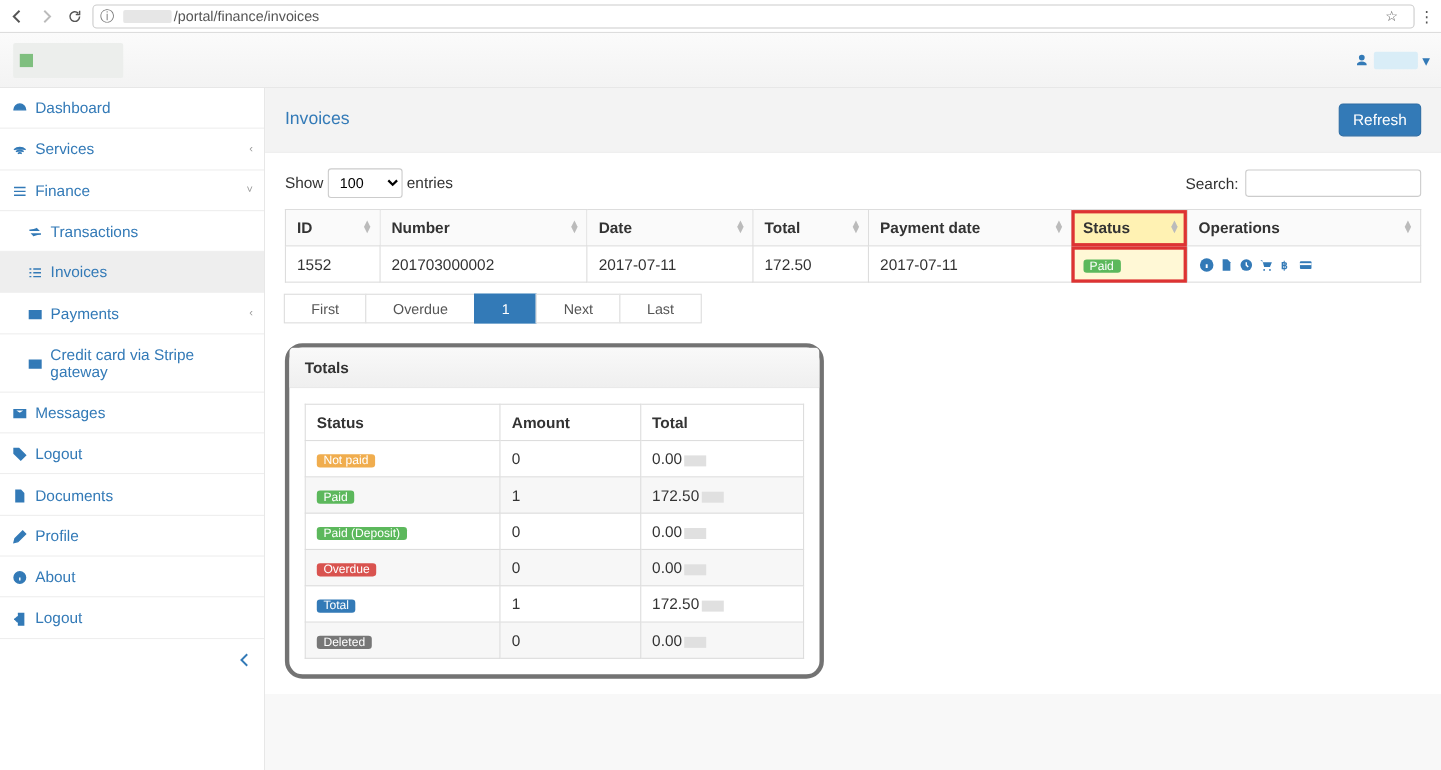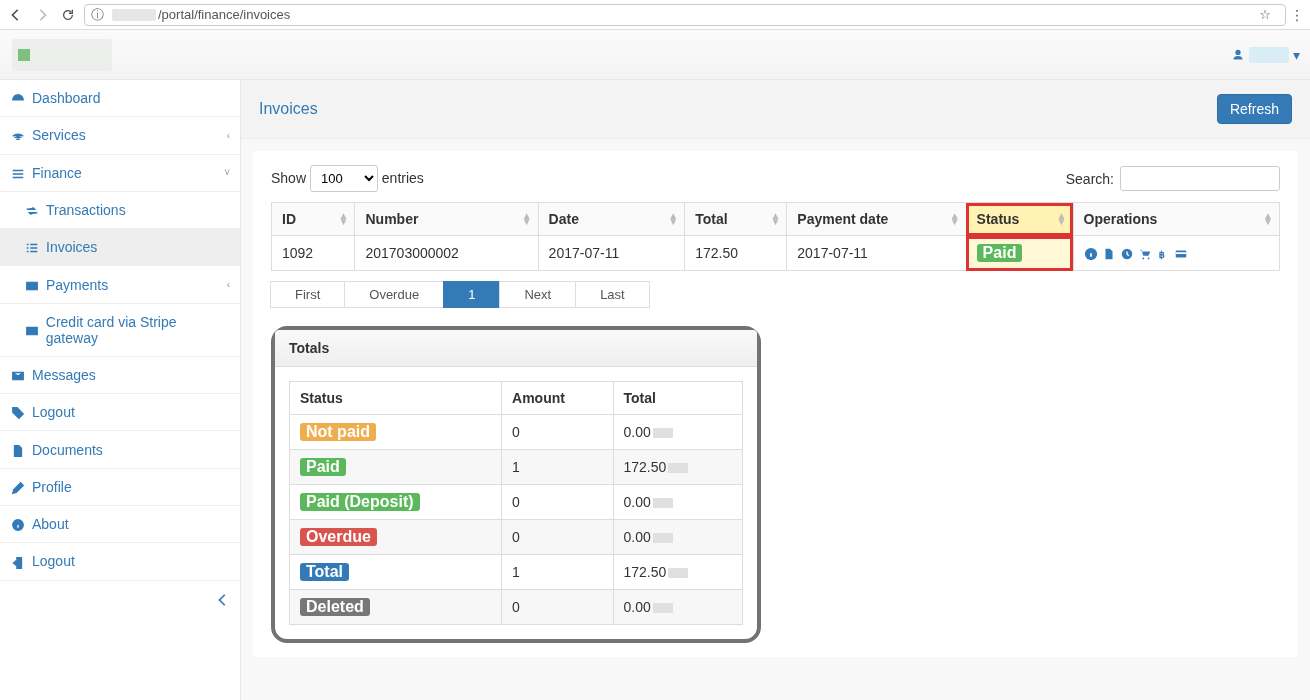--- a/index.html
+++ b/index.html
@@ -29,33 +29,33 @@
 .sidebar .sub a { padding-left: 24px; }
 .sidebar .sub.active { background: #eee; }
 .sidebar .collapse-btn { padding: 10px; text-align: right; color: #337ab7; cursor: pointer; }
 
 .content { flex: 1; background: #f8f8f8; padding: 0; }
 .page-header { display: flex; justify-content: space-between; align-items: center; padding: 14px 18px 14px 18px; border-bottom: 1px solid #eee; background: #f3f3f3;}
 .page-title { color: #337ab7; font-size: 16px; font-weight: normal; }
 .btn { display: inline-block; padding: 6px 12px; font-size: 14px; border-radius: 4px; cursor: pointer; border: 1px solid transparent; }
 .btn-primary { background: #337ab7; color: #fff; border-color: #2e6da4; }
 
-.panel-body { padding: 14px 18px; background: #fff; margin: 12px; }
+.panel-body { padding: 14px 18px; background: #fff; margin: 0; }
 .datatable-top { display: flex; justify-content: space-between; align-items: center; margin-bottom: 10px; }
 .length-select { border: 1px solid #ccc; border-radius: 3px; padding: 4px 18px 4px 6px; font-size: 13px; background: #fff; appearance: menulist; }
 .search-box { display: flex; align-items: center; }
 .search-box input { border: 1px solid #ccc; border-radius: 3px; padding: 4px 6px; width: 160px; margin-left: 6px; }
 
 table.datatable { width: 100%; border-collapse: collapse; }
 table.datatable th, table.datatable td { border: 1px solid #ddd; padding: 8px 10px; text-align: left; font-size: 14px; }
 table.datatable th { background: #fafafa; font-weight: bold; position: relative; }
 table.datatable th.highlight { background: #fff2b3; outline: 3px solid #d33; outline-offset: -3px; }
 table.datatable td.highlight { background: #fff8d6; outline: 3px solid #d33; outline-offset: -3px; }
 .sort-icons { position: absolute; right: 6px; top: 50%; transform: translateY(-50%); font-size: 10px; color: #bbb; display: flex; flex-direction: column; line-height: 6px; }
-.badge { display: inline-block; padding: 0 6px; border-radius: 3px; font-size: 16px; color: #fff; font-weight: bold; }
+.badge { display: inline-block; padding: 0 6px; border-radius: 3px; font-size: 11px; color: #fff; }
 .badge-paid { background: #5cb85c; }
 .badge-notpaid { background: #f0ad4e; }
 .badge-paiddep { background: #5cb85c; }
 .badge-overdue { background: #d9534f; }
 .badge-total { background: #337ab7; }
 .badge-deleted { background: #777; }
 .op-icons span { margin-right: 4px; color: #337ab7; cursor: pointer; }
 
 .datatable-bottom { display: flex; justify-content: space-between; align-items: center; margin-top: 10px; }
 .export-btn { width: 28px; height: 28px; border: 1px solid #ccc; border-radius: 3px; display: flex; align-items: center; justify-content: center; background: linear-gradient(#fff,#f1f1f1); cursor:pointer; }
@@ -282,21 +282,21 @@
                   <span>▼</span>
                 </span></th>
               <th><span>Operations</span><span class="sort-icons">
                   <span>▲</span>
                   <span>▼</span>
                 </span></th>
             </tr>
           </thead>
         <tbody id="dt-body">
             <tr>
-              <td>1092</td>
+              <td>1552</td>
               <td>201703000002</td>
               <td>2017-07-11</td>
               <td>172.50</td>
               <td>2017-07-11</td>
               <td class="highlight"><span class="badge badge-paid">Paid</span></td>
               <td><span class="op-icons"><span><svg class="icon" viewBox="0 0 16 16">
                       <circle cx="8" cy="8" r="7"></circle>
                       <path d="M8 5h0M8 7v4" stroke="#fff" stroke-width="2"></path>
                     </svg></span><span><svg class="icon" viewBox="0 0 16 16">
                       <path d="M4 2h5l3 3v9H4z"></path>

